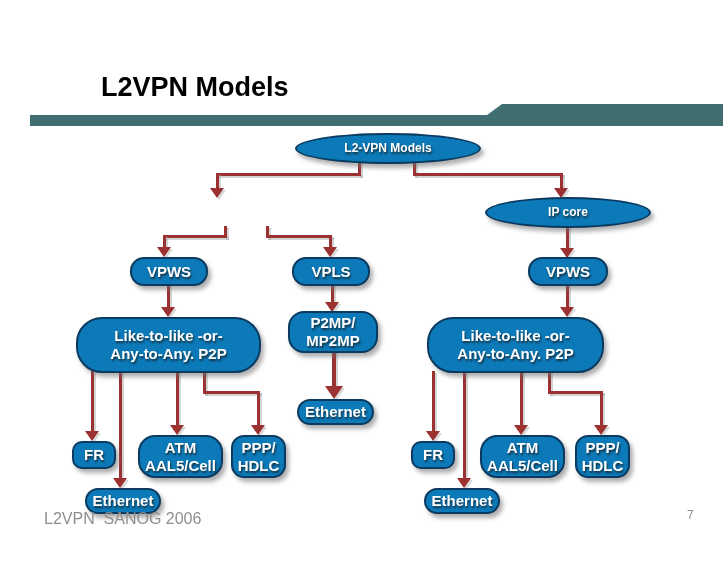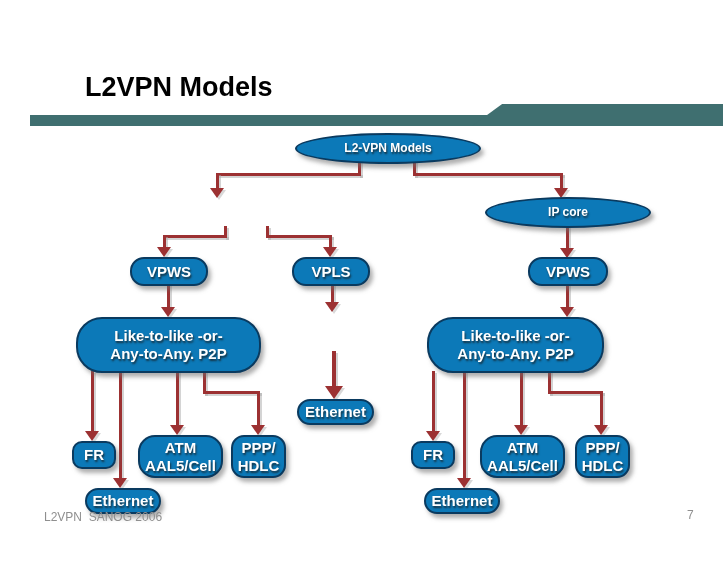--- a/index.html
+++ b/index.html
@@ -2,21 +2,21 @@
 <html><head>
 <meta charset="utf-8">
 <style>
   html,body{margin:0;padding:0;background:#fff;}
   #slide{
     position:relative;width:728px;height:563px;background:#ffffff;overflow:hidden;
     font-family:"Liberation Sans","DejaVu Sans",sans-serif;
   }
   
   #title{
-    position:absolute;left:85px;top:72px;font-size:27px;font-weight:bold;color:#000;
+    position:absolute;left:101px;top:72px;font-size:27px;font-weight:bold;color:#000;
     letter-spacing:0px;white-space:pre;
   }
   #bar-thin{position:absolute;left:30px;top:115px;width:693px;height:11px;background:#3f6f70;}
   #bar-raised{
     position:absolute;left:472px;top:104px;width:251px;height:22px;background:#3f6f70;
     clip-path:polygon(0 100%,12% 0,100% 0,100% 100%);
   }
   
   .vl,.hl{position:absolute;background:#9c3132;box-shadow:2px 2px 0 rgba(170,170,170,.5);}
   .vl{width:3px;}
@@ -39,21 +39,21 @@
     display:flex;flex-direction:column;align-items:center;justify-content:center;
     box-shadow:3px 4px 4px rgba(110,110,110,.55);
     text-shadow:1px 2px 2px rgba(25,25,25,.75);
   }
   .ellipse{border-radius:50%;font-size:12px;}
   .r10{border-radius:10px;} .r13{border-radius:13px;} .r14{border-radius:14px;}
   .r16{border-radius:16px;} .r17{border-radius:17px;} .r26{border-radius:26px;}
   .node span{display:block;}
   
   #footer-left{
-    position:absolute;left:44px;top:510px;font-size:12px;color:#8f8f8f;white-space:pre;
+    position:absolute;left:44px;top:510px;font-size:16px;color:#8f8f8f;white-space:pre;
   }
   #page-number{
     position:absolute;left:687px;top:508px;font-size:12px;color:#8f8f8f;
   }
 </style>
 </head>
 <body>
 
 <div id="slide">
 
@@ -137,20 +137,24 @@
 
   <div class="node r14" style="left:528px;top:257px;width:80px;height:29px;">
     <span>VPWS</span>
   </div>
 
   <div class="node r26" style="left:76px;top:317px;width:185px;height:56px;">
     <span>Like-to-like -or-</span>
     <span>Any-to-Any. P2P</span>
   </div>
 
+  <div class="node r16" style="left:288px;top:311px;width:90px;height:42px;">
+    <span>P2MP/</span>
+    <span>MP2MP</span>
+  </div>
 
   <div class="node r26" style="left:427px;top:317px;width:177px;height:56px;">
     <span>Like-to-like -or-</span>
     <span>Any-to-Any. P2P</span>
   </div>
 
   <div class="node r13" style="left:297px;top:399px;width:77px;height:26px;">
     <span>Ethernet</span>
   </div>
 

